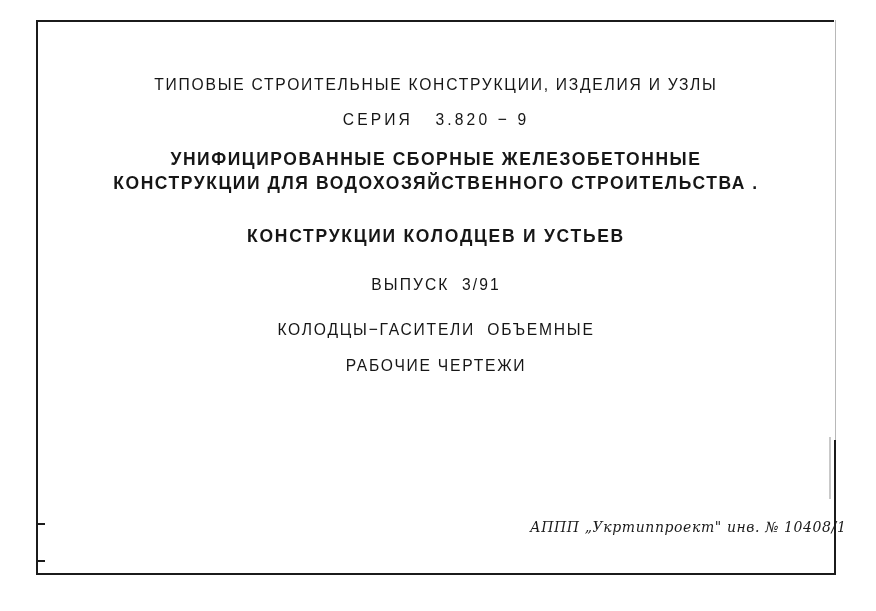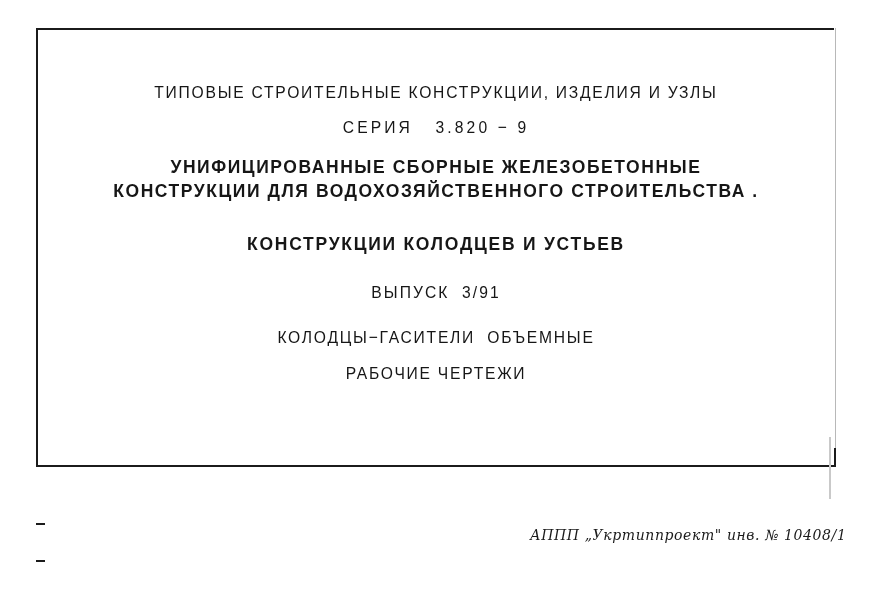--- a/index.html
+++ b/index.html
@@ -18,23 +18,23 @@
     position: relative;
     width: 876px;
     height: 611px;
     background: #ffffff;
   }
 
   
   #sheet-frame {
     position: absolute;
     left: 36px;
-    top: 28px;
+    top: 20px;
     width: 800px;
-    height: 439px;
+    height: 555px;
     border: 2px solid #1b1b1b;
     box-sizing: border-box;
     background: #ffffff;
   }
   
   #sheet-frame::after {
     content: "";
     position: absolute;
     top: -2px;
     right: -2px;

